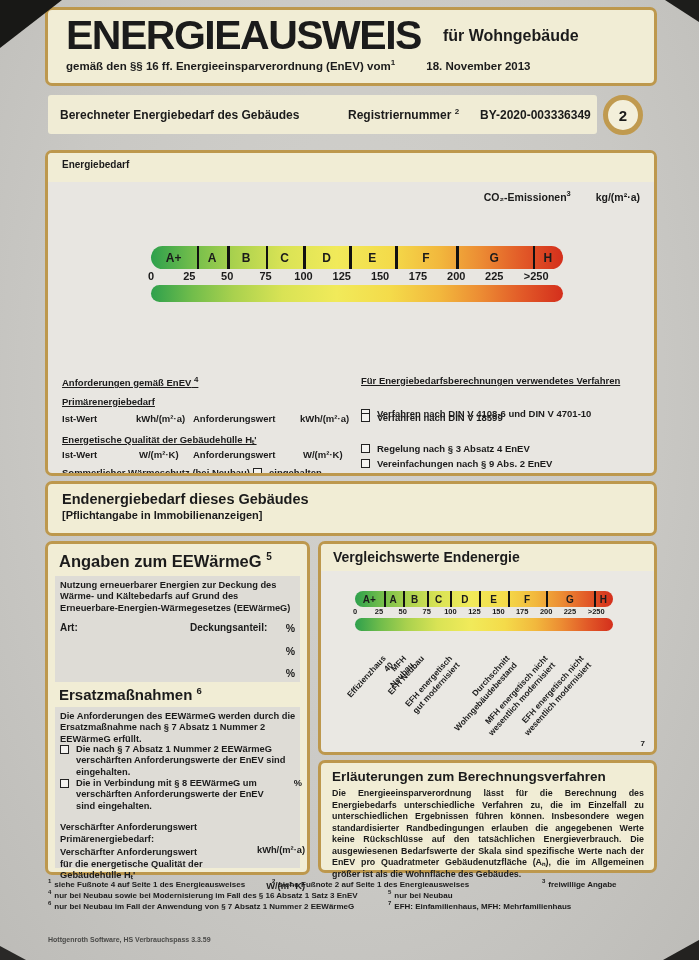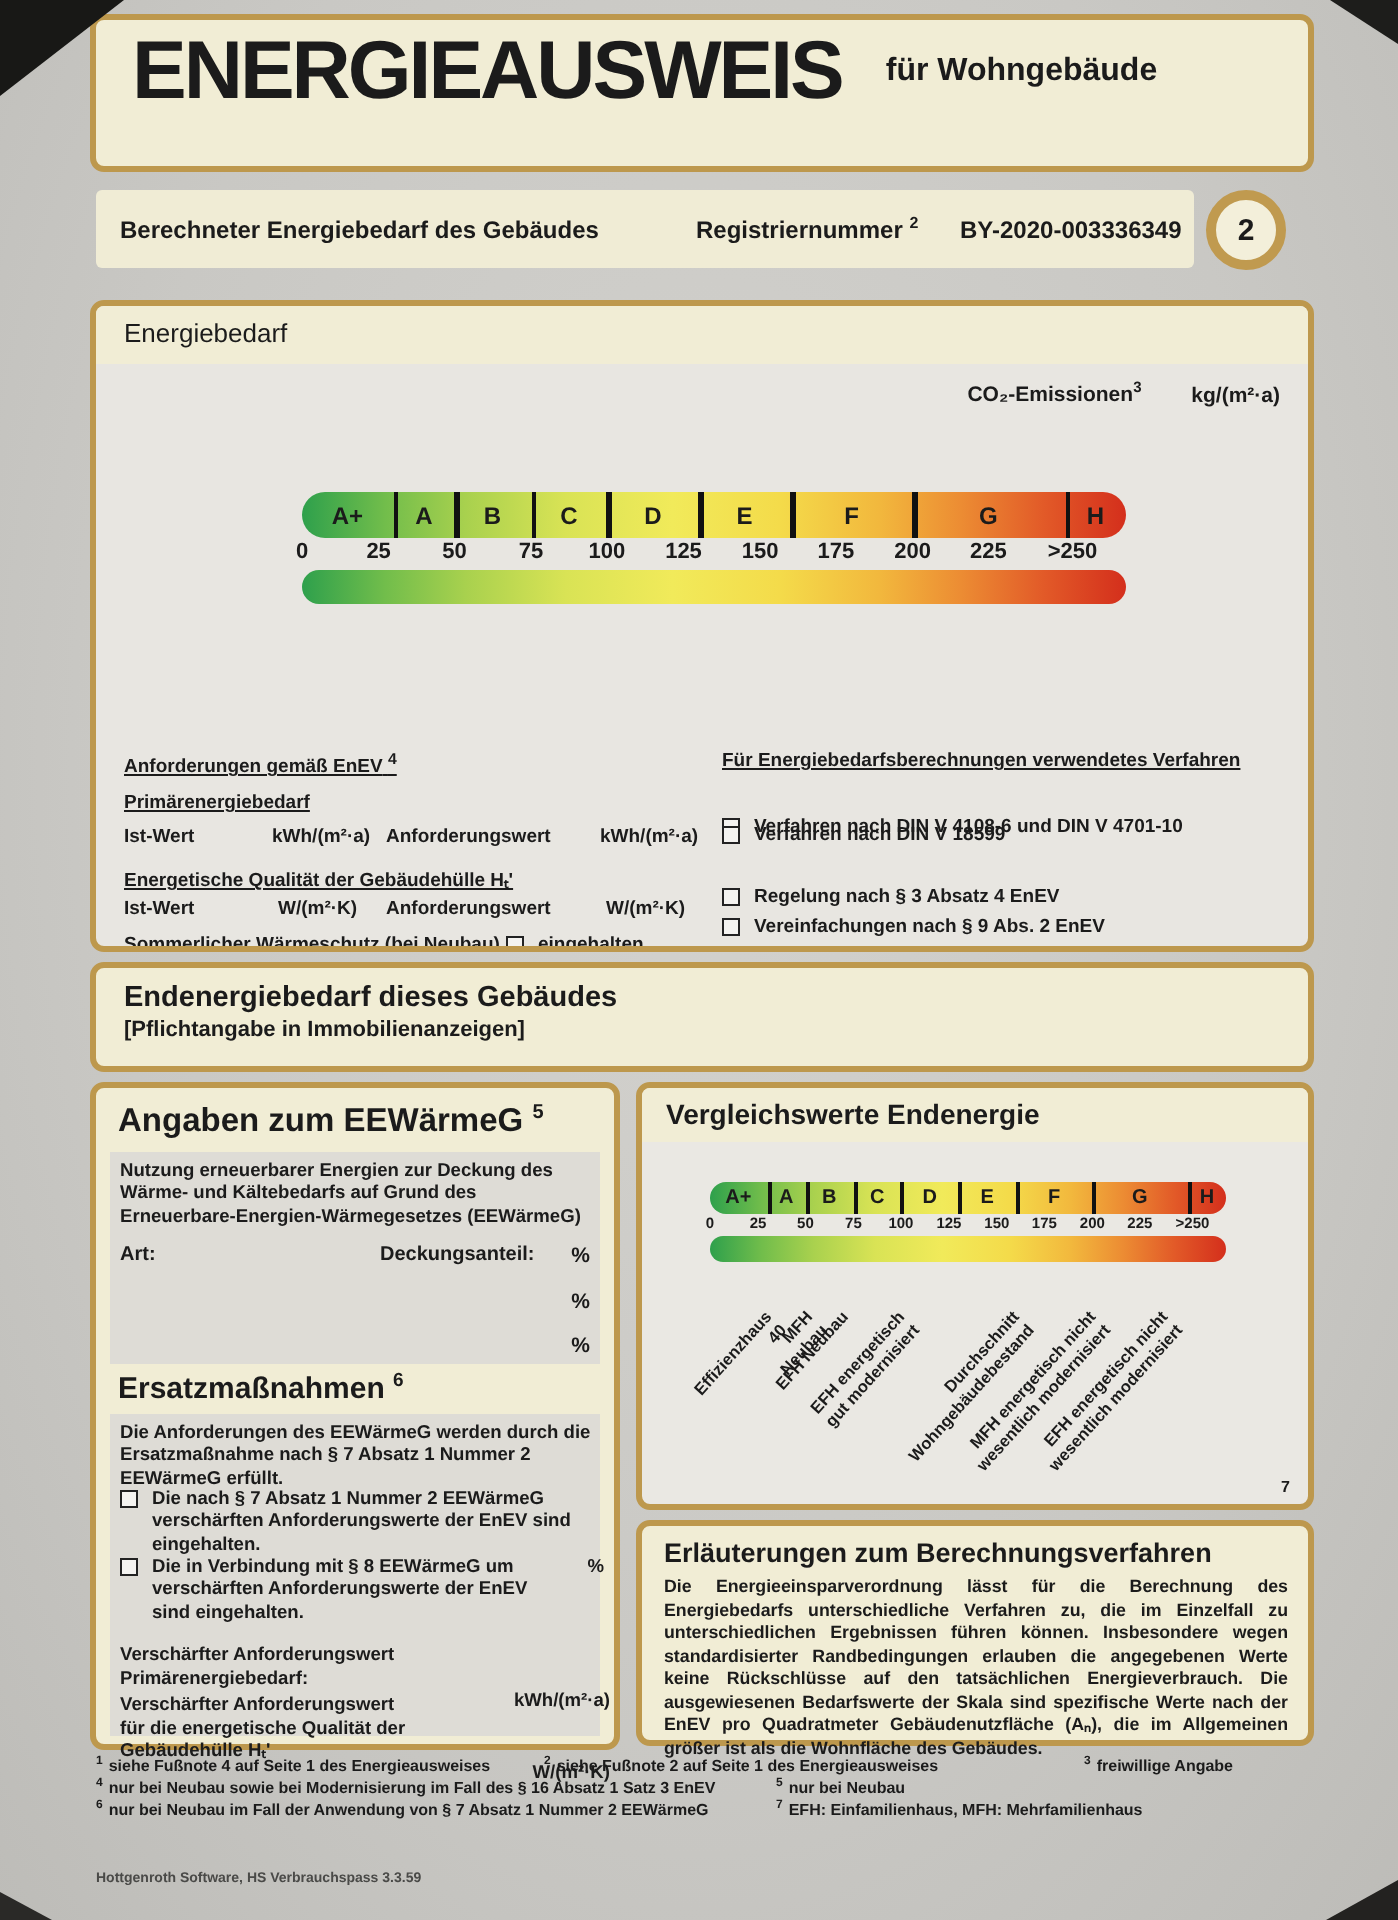--- a/index.html
+++ b/index.html
@@ -30,21 +30,21 @@
   
   .reg { position:absolute; left:48px; top:95px; width:549px; height:39px; background:#f0ecd5; border-radius:3px; display:flex; align-items:center; font-size:12px; font-weight:bold; }
   .reg .r1 { margin-left:12px; width:288px; }
   .reg .r2 { width:132px; }
   .reg .r2 sup { font-size:8px; }
   .reg .r3 { }
   .badge { position:absolute; left:603px; top:95px; width:40px; height:40px; border:5px solid #c09a4f; border-radius:50%; background:#f3efda; display:flex; align-items:center; justify-content:center; font-size:15px; font-weight:bold; }
 
   
   .ebox { left:45px; top:150px; width:612px; height:326px; background:#e8e6e1; overflow:hidden; }
-  .ebox-hd { height:29px; background:#f1edd5; font-size:13px; font-weight:normal; padding:6px 0 0 14px; }
+  .ebox-hd { height:29px; background:#f1edd5; font-size:10px; font-weight:bold; padding:6px 0 0 14px; }
   .co2 { position:absolute; right:14px; top:36px; font-size:10.5px; font-weight:bold; }
   .co2 sup { font-size:7.5px; }
   .co2 .unit { margin-left:22px; }
 
   
   .scalewrap { position:absolute; }
   .scalewrap.main { left:103px; top:93px; width:412px; }
   .grad { position:relative; width:100%;
     background:linear-gradient(90deg,#2ea04c 0%,#71bd4b 10%,#a9d14e 20%,#d9e355 32%,#f1ea5a 45%,#f4db4a 58%,#f2b83d 70%,#ec8c33 80%,#e25a28 90%,#d42f1c 100%);
   }
@@ -122,20 +122,24 @@
 
 <div class="corner tl"></div>
 <div class="corner tr"></div>
 <div class="corner bl"></div>
 <div class="corner br"></div>
 
 <div class="tanbox hdr">
   <div class="trow">
     <h1>ENERGIEAUSWEIS</h1>
     <span class="sub">für Wohngebäude</span>
+  </div>
+  <div class="law">
+    <span>gemäß den §§ 16 ff. Energieeinsparverordnung (EnEV) vom</span><sup>1</sup>
+    <span class="date">18. November 2013</span>
   </div>
 </div>
 
 <div class="reg">
   <span class="r1">Berechneter Energiebedarf des Gebäudes</span>
   <span class="r2"><span>Registriernummer</span> <sup>2</sup></span>
   <span class="r3">BY-2020-003336349</span>
 </div>
 <div class="badge">2</div>
 

